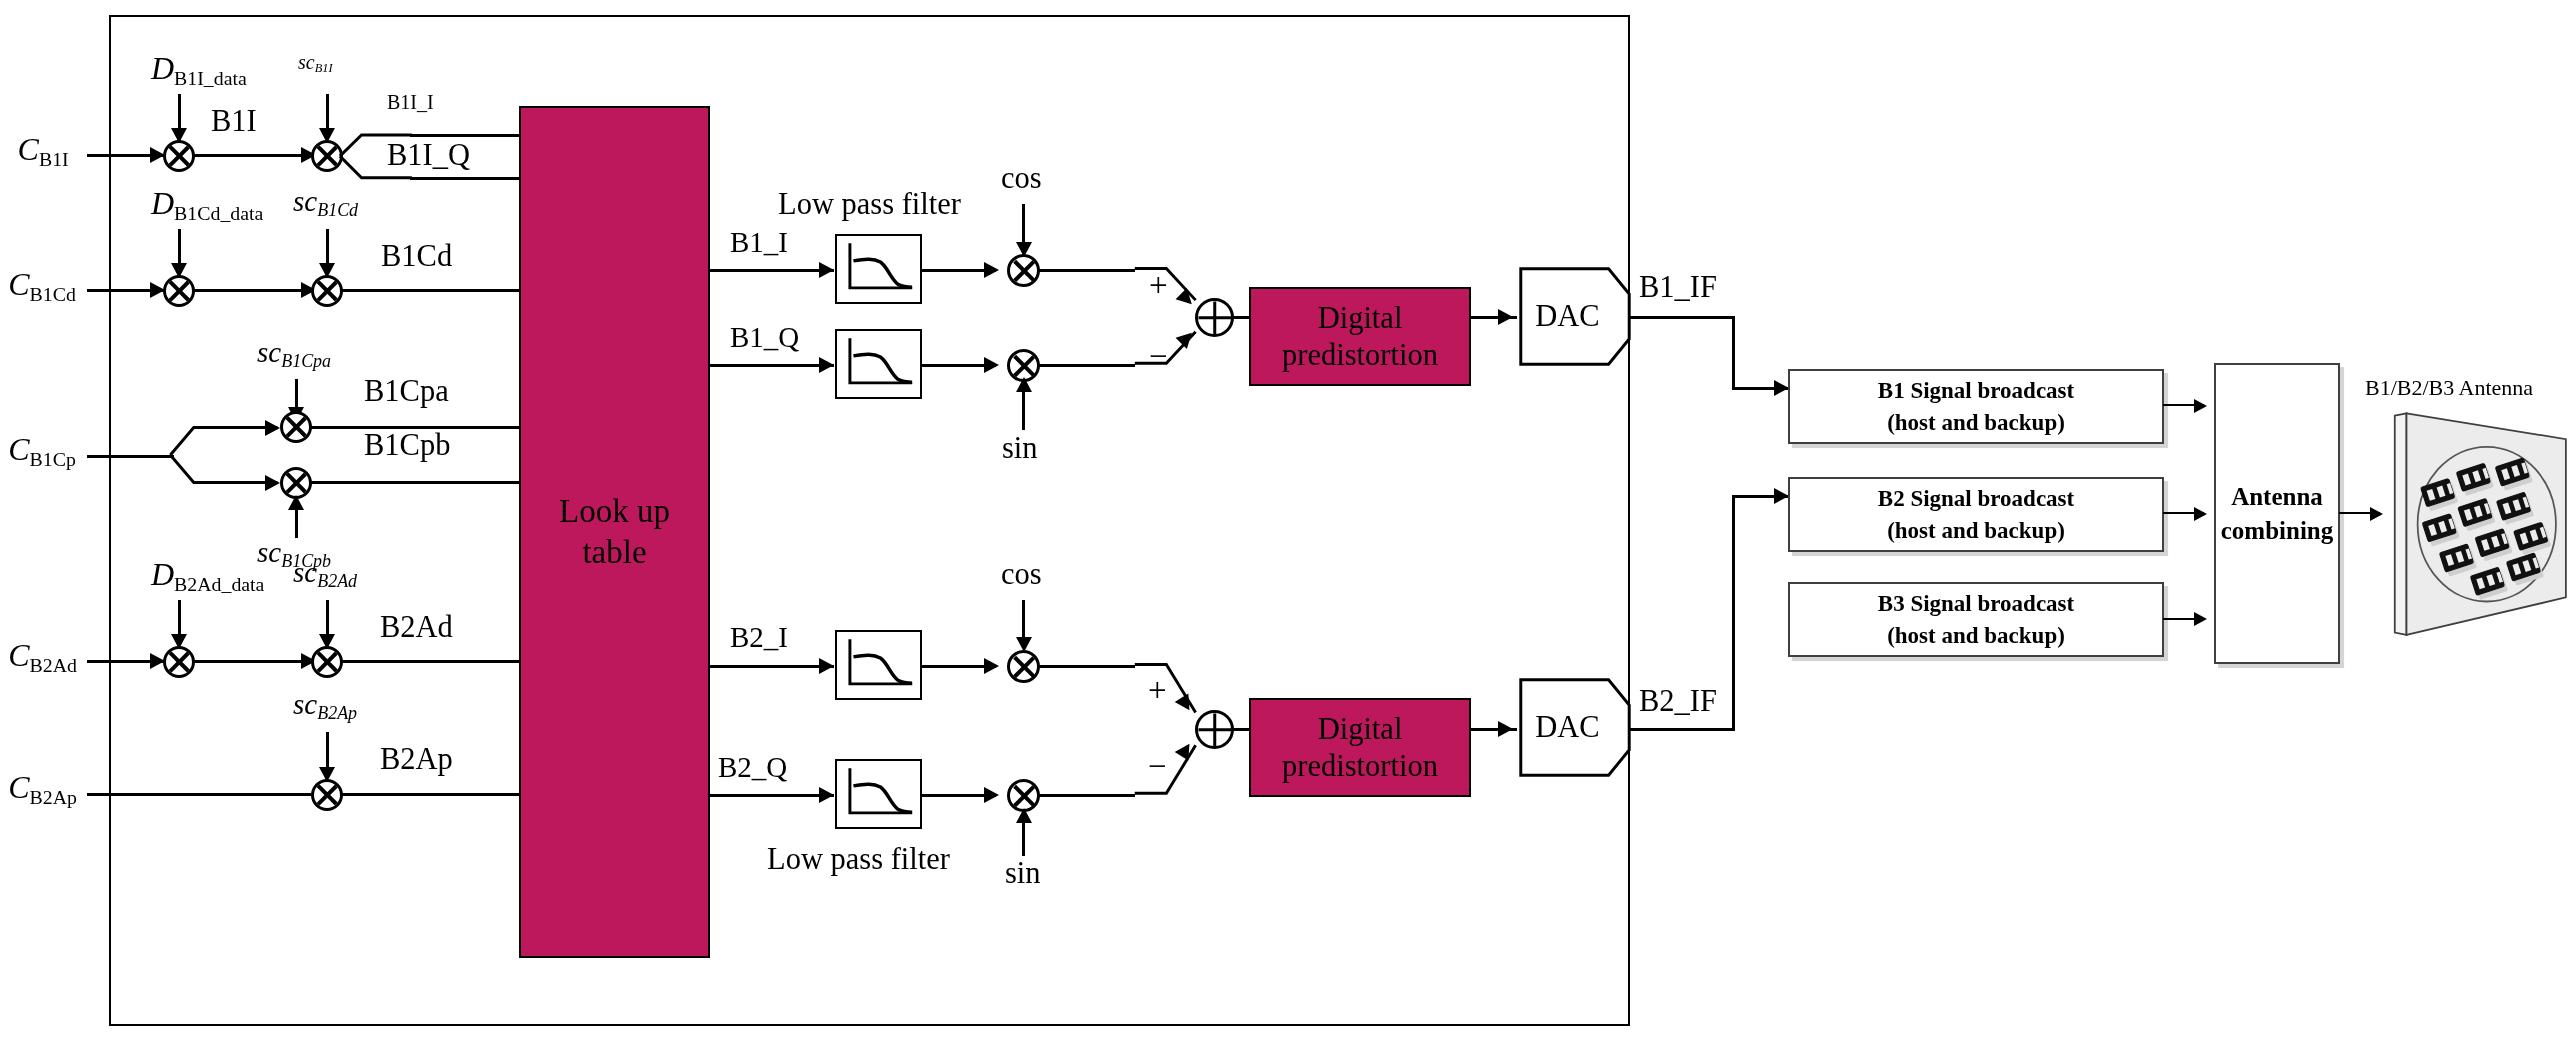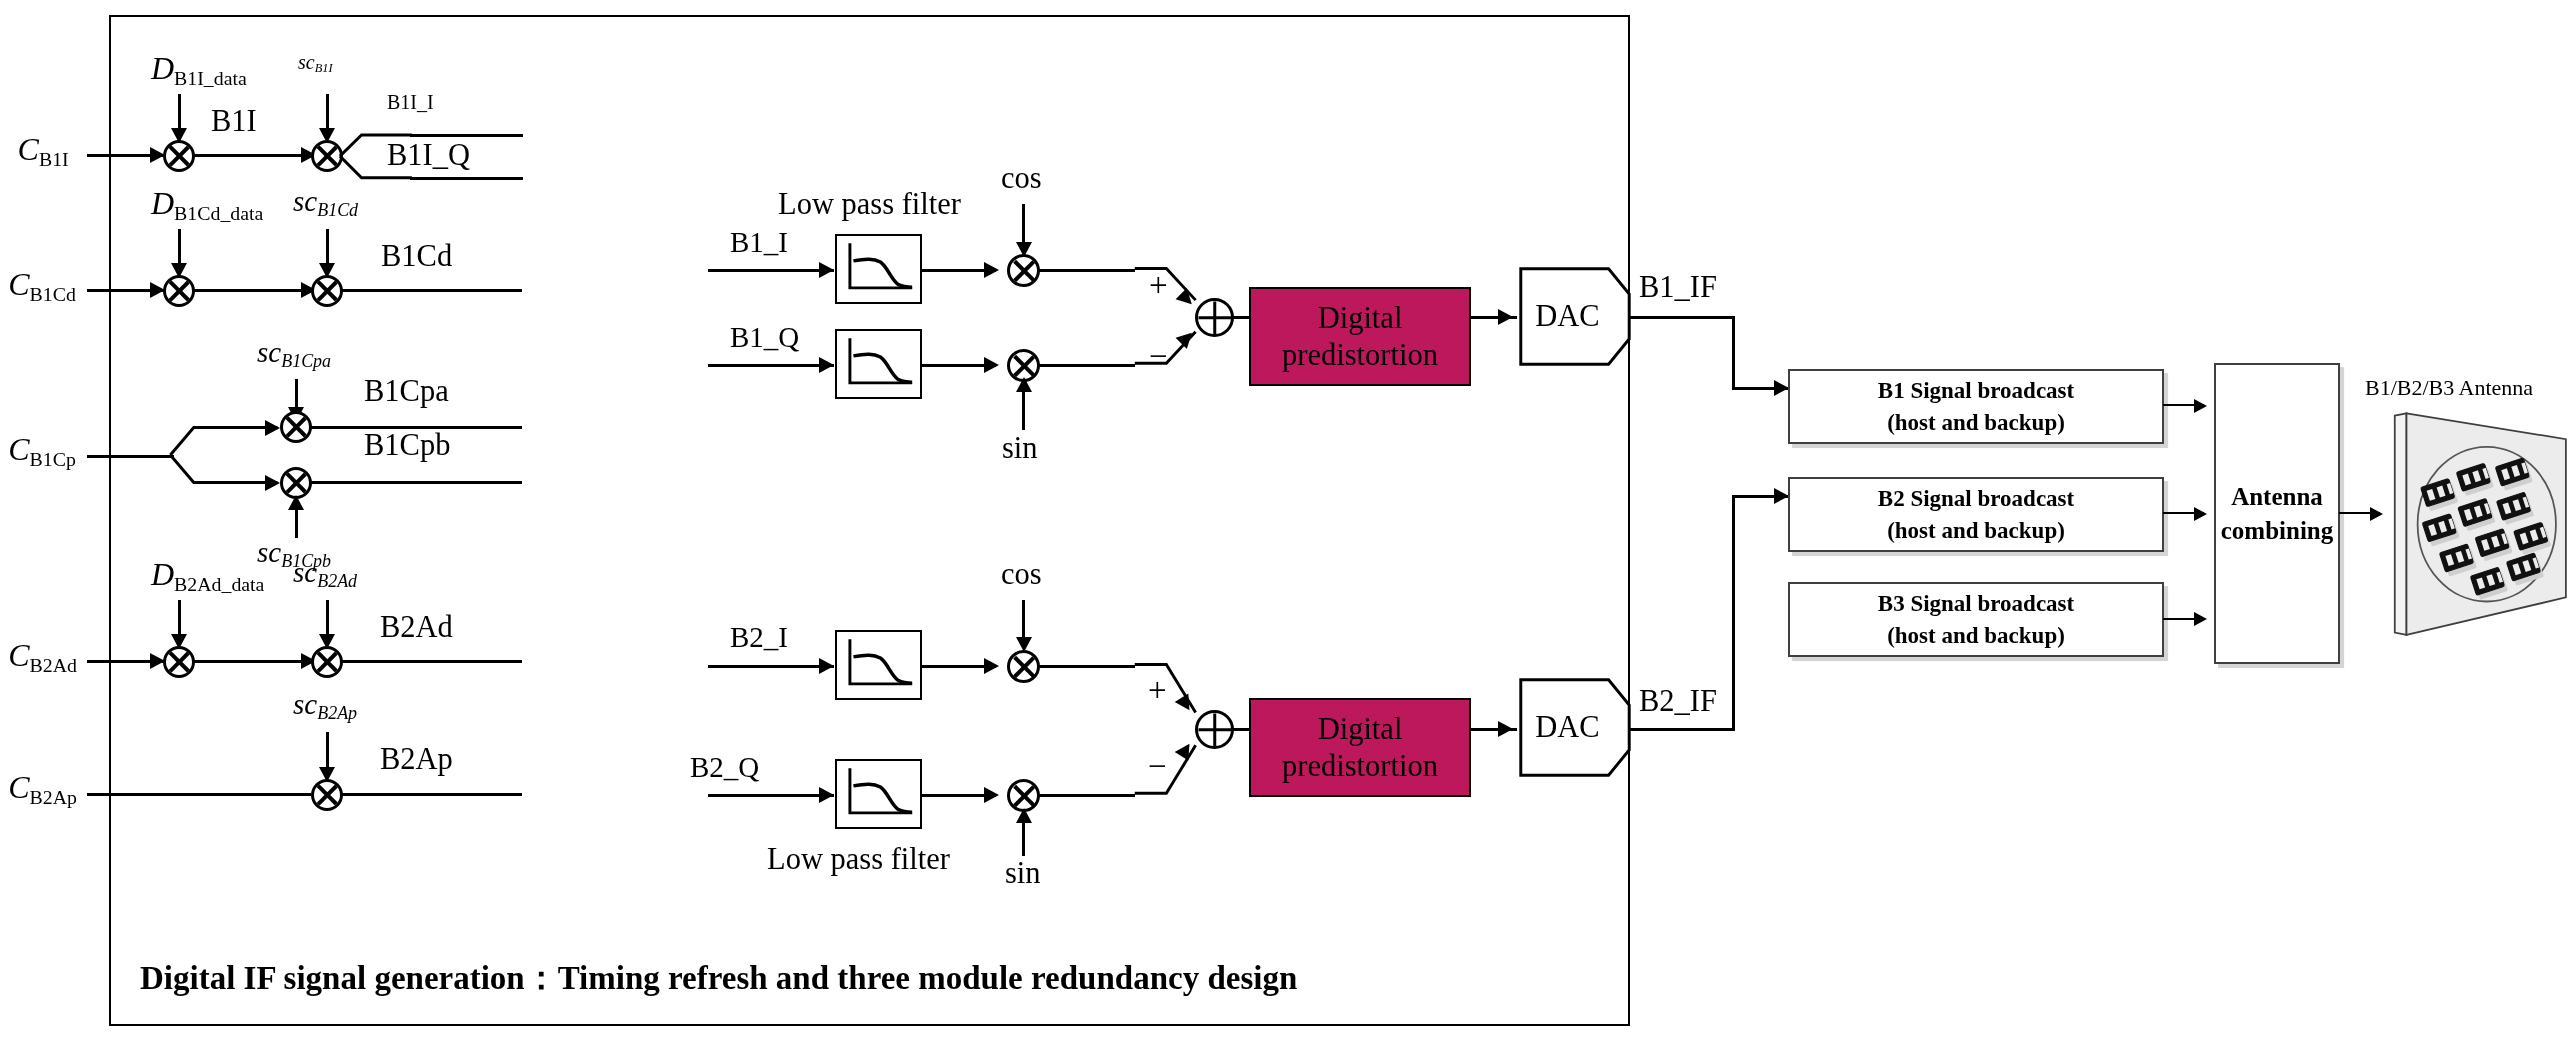--- a/index.html
+++ b/index.html
@@ -184,20 +184,24 @@
 
   <div class="lbl math" style="left:293px;top:690px;font-size:29px;">
     <span class="italic">sc</span><span class="sub italic">B2Ap</span>
   </div>
   <div class="ln vln" style="left:326px;top:732px;height:42px;"></div>
   <div class="arrD" style="left:319px;top:767px;"></div>
   <div class="mult" style="left:311px;top:779px;width:32px;height:32px;"></div>
   <div class="ln hln" style="left:340px;top:793px;width:182px;"></div>
   <div class="lbl math" style="left:380px;top:744px;font-size:30.5px;">B2Ap</div>
 
+  <div class="box ctr" style="left:519px;top:86px;width:191px;height:852px;flex-direction:column;">
+    <div class="lbl" style="position:static;font-size:33px;line-height:1.25;">Look up</div>
+    <div class="lbl" style="position:static;font-size:33px;line-height:1.25;">table</div>
+  </div>
 
   <div class="ln hln" style="left:708px;top:269px;width:126px;"></div>
   <div class="arrR" style="left:819px;top:262px;"></div>
   <div class="lbl math" style="left:730px;top:228px;font-size:29px;">B1_I</div>
   <div class="lbl" style="left:778px;top:189px;font-size:30.5px;">Low pass filter</div>
 
   <div class="filtbox" style="left:835px;top:234px;width:87px;height:70px;">
     <svg width="81" height="65" style="display:block;" viewBox="0 0 138 110">
       <polyline points="22,12 22,88 128,88" stroke="#000" stroke-width="5" fill="none"></polyline>
       <path d="M28,42 C50,38 62,38 74,44 C86,52 92,74 104,82 C112,86 120,87 128,87" stroke="#000" stroke-width="6" fill="none"></path>
@@ -279,21 +283,21 @@
   <div class="ln hln" style="left:920px;top:665px;width:76px;"></div>
   <div class="arrR" style="left:984px;top:658px;"></div>
   <div class="lbl" style="left:1001px;top:559px;font-size:30.5px;">cos</div>
   <div class="ln vln" style="left:1022px;top:600px;height:46px;"></div>
   <div class="arrD" style="left:1016px;top:637px;"></div>
   <div class="mult" style="left:1007px;top:650px;width:33px;height:33px;"></div>
   <div class="ln hln" style="left:1038px;top:665px;width:97px;"></div>
 
   <div class="ln hln" style="left:708px;top:794px;width:126px;"></div>
   <div class="arrR" style="left:819px;top:787px;"></div>
-  <div class="lbl math" style="left:690px;top:753px;font-size:29px;">B2_Q</div>
+  <div class="lbl math" style="left:718px;top:753px;font-size:29px;">B2_Q</div>
 
   <div class="filtbox" style="left:835px;top:759px;width:87px;height:70px;">
     <svg width="81" height="65" style="display:block;" viewBox="0 0 138 110">
       <polyline points="22,12 22,88 128,88" stroke="#000" stroke-width="5" fill="none"></polyline>
       <path d="M28,42 C50,38 62,38 74,44 C86,52 92,74 104,82 C112,86 120,87 128,87" stroke="#000" stroke-width="6" fill="none"></path>
     </svg>
   </div>
   <div class="lbl" style="left:767px;top:844px;font-size:30.5px;">Low pass filter</div>
 
   <div class="ln hln" style="left:920px;top:794px;width:76px;"></div>
@@ -446,16 +450,15 @@
             <rect x="-28" y="84" width="10" height="18"></rect>
             <rect x="-10" y="84" width="6" height="18"></rect>
           <rect x="20" y="80" width="10" height="18"></rect>
             <rect x="38" y="80" width="10" height="18"></rect>
             <rect x="56" y="80" width="6" height="18"></rect>
         </g>
       </g>
     </g>
   </svg>
 
-  <div class="caption" style="left:140px;top:956px;font-size:33px;">Digital IF signal generation：Timing refresh and three module redundancy design</div>
 
 </div>
 
 
 </body></html>

